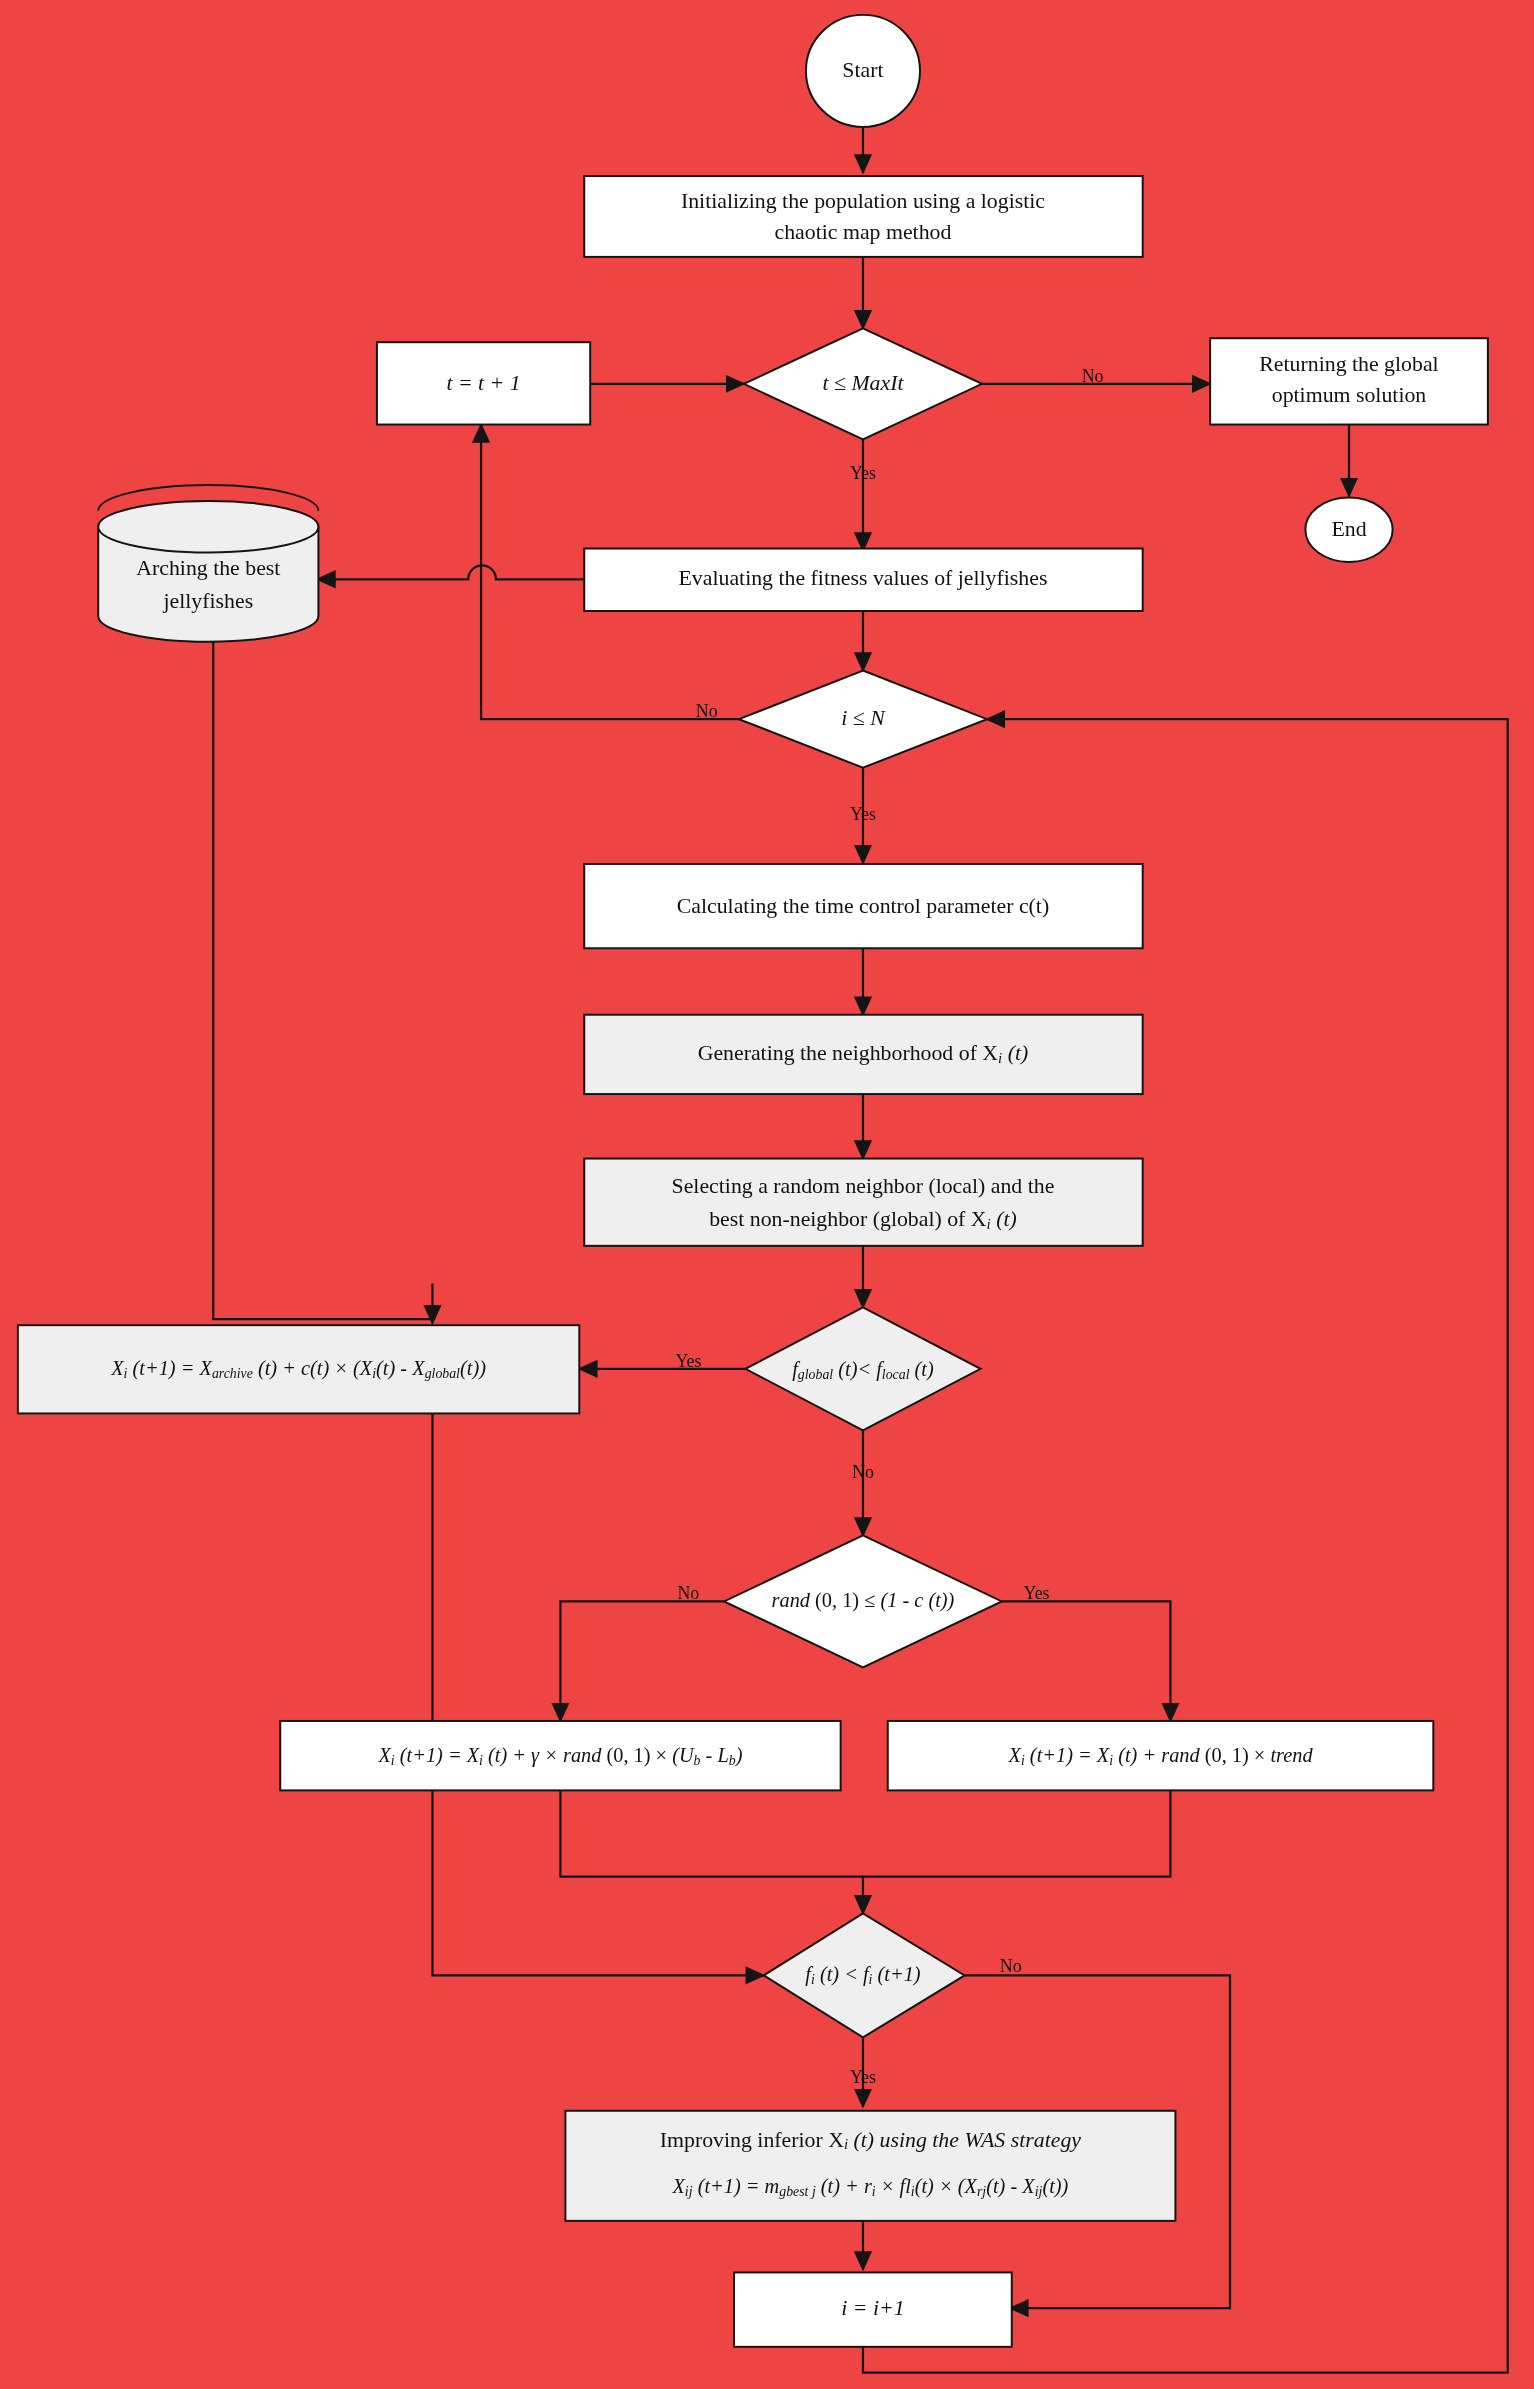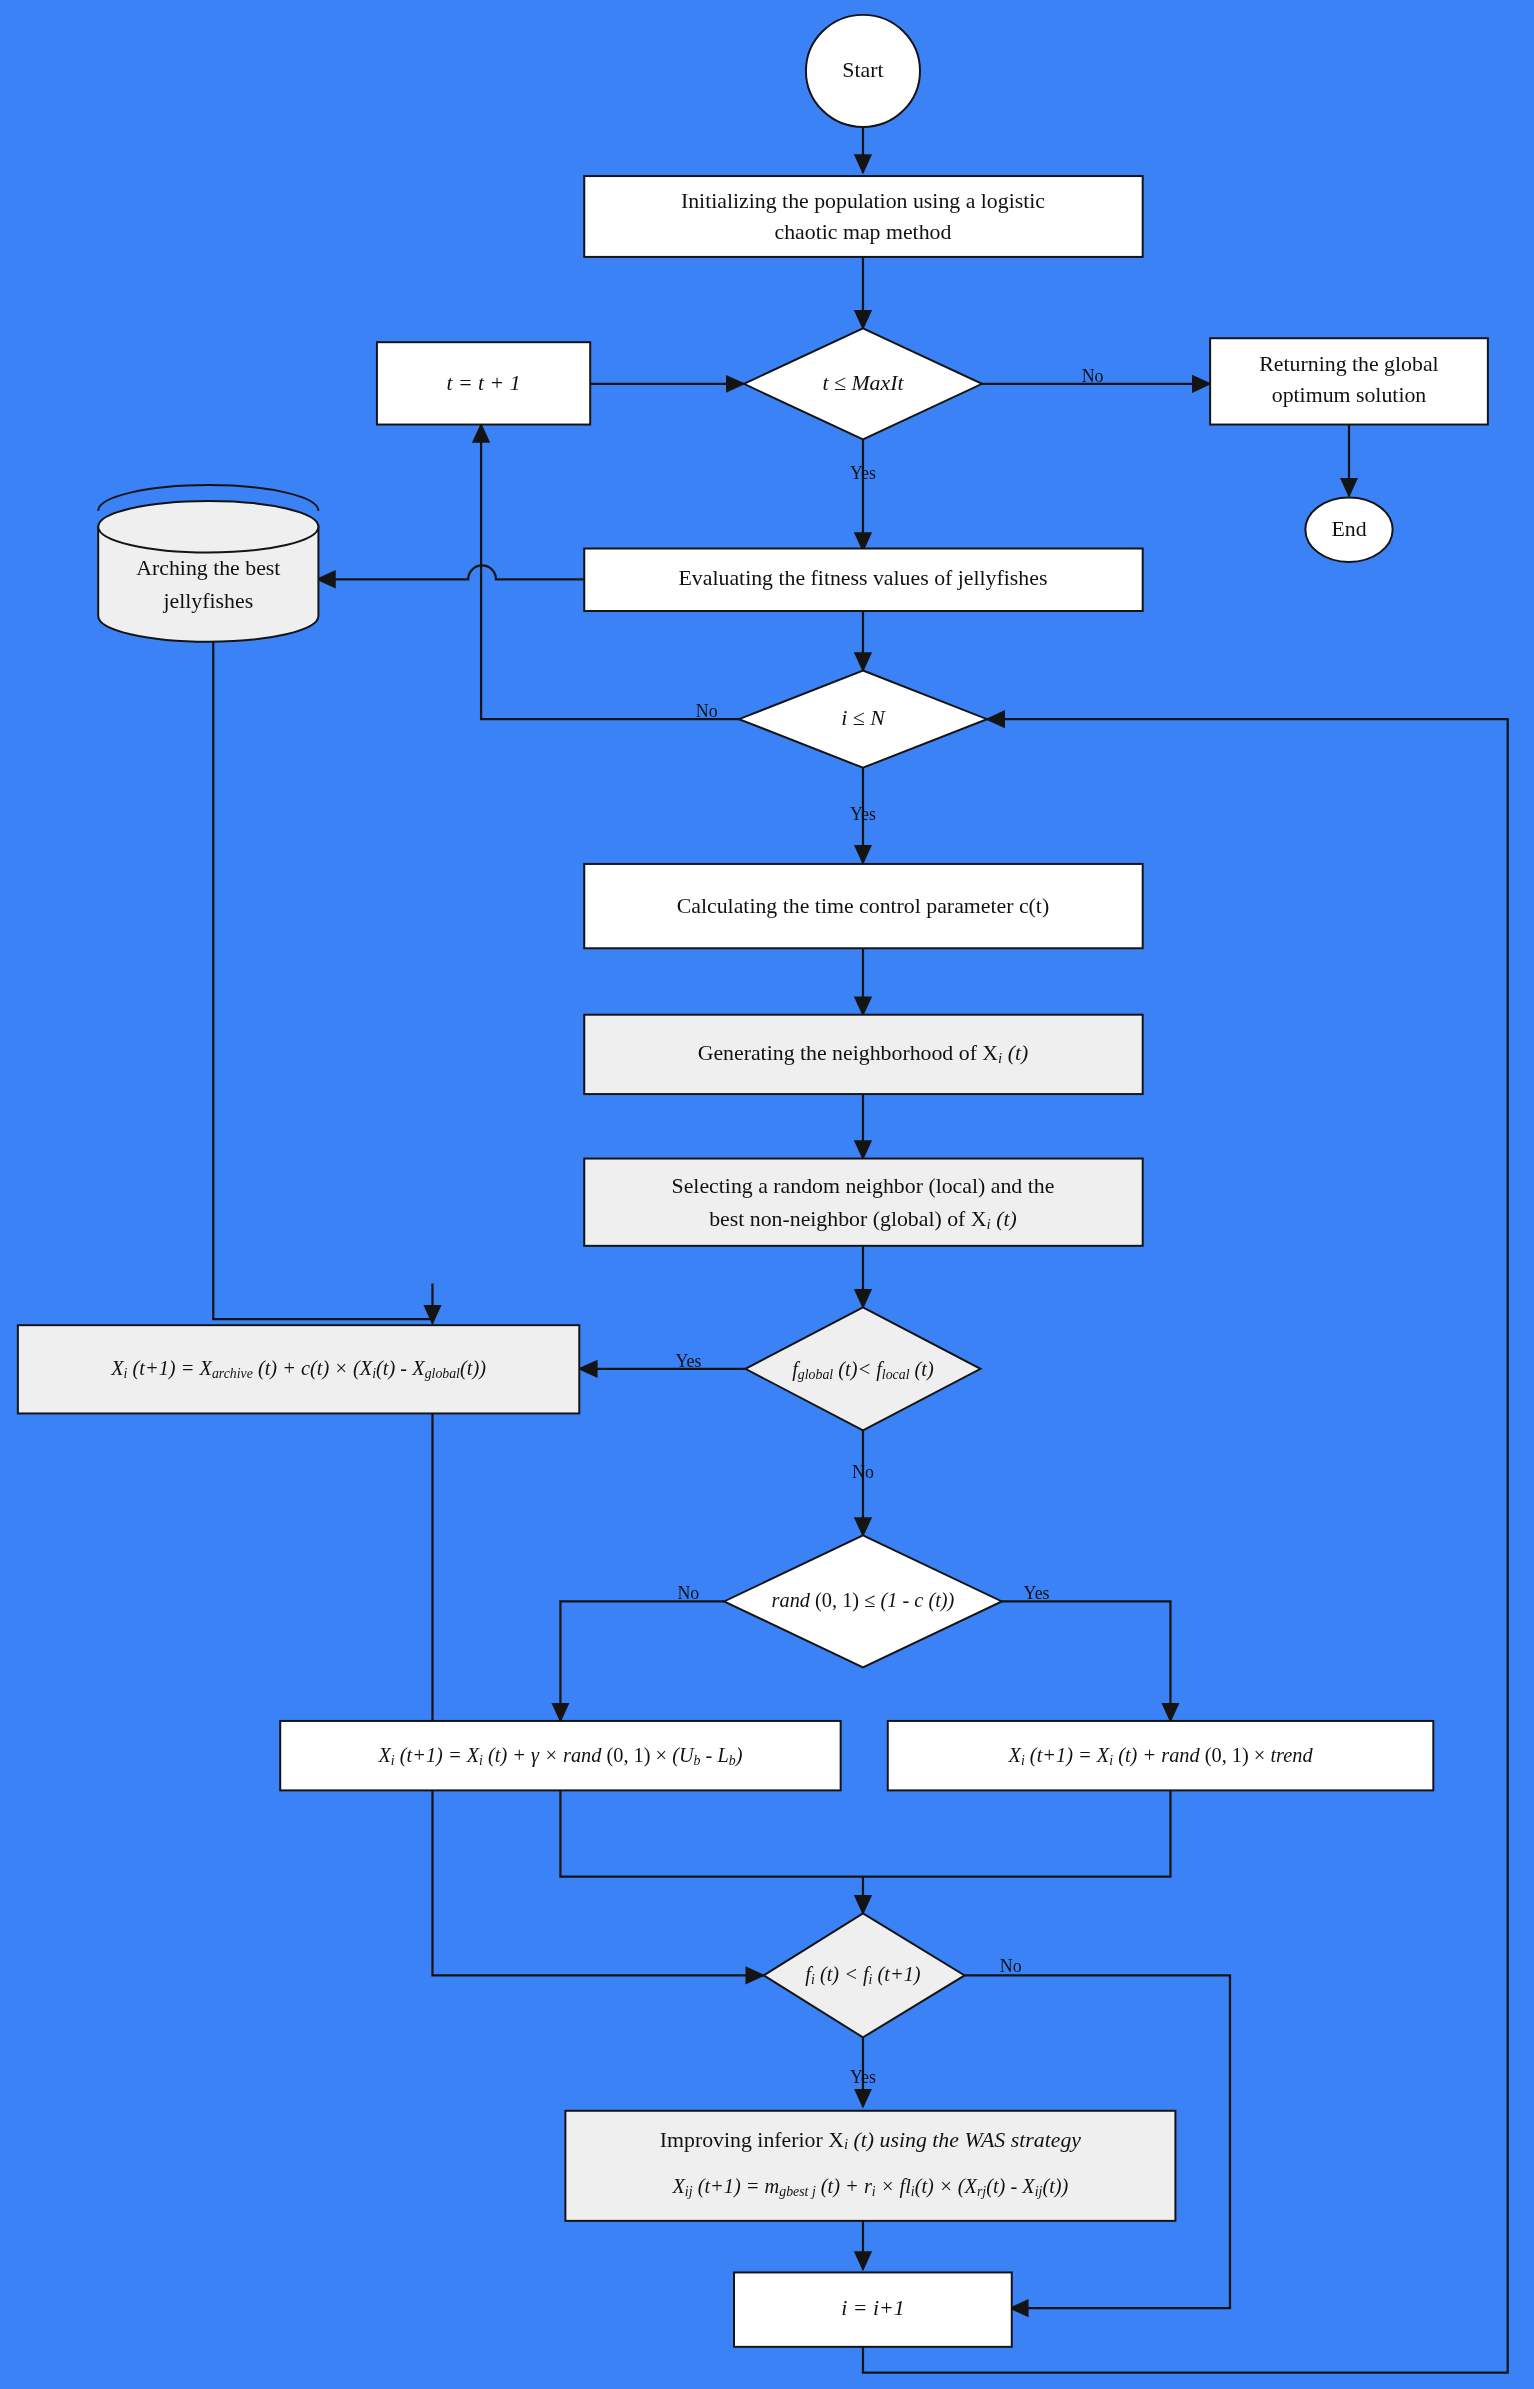--- a/index.html
+++ b/index.html
@@ -5,21 +5,21 @@
 <style>
   html, body {
     margin: 0;
     padding: 0;
     background: #ffffff;
   }
   #flow-root {
     width: 1534px;
     height: 2389px;
     position: relative;
-    background: #3b82f6;
+    background: #ef4444;
     font-family: "Liberation Serif", "DejaVu Serif", serif;
   }
   svg.flow-canvas {
     position: absolute;
     top: 0; left: 0;
     width: 1534px;
     height: 2389px;
     display: block;
   }
   .shp { stroke: #141414; stroke-width: 4; }

